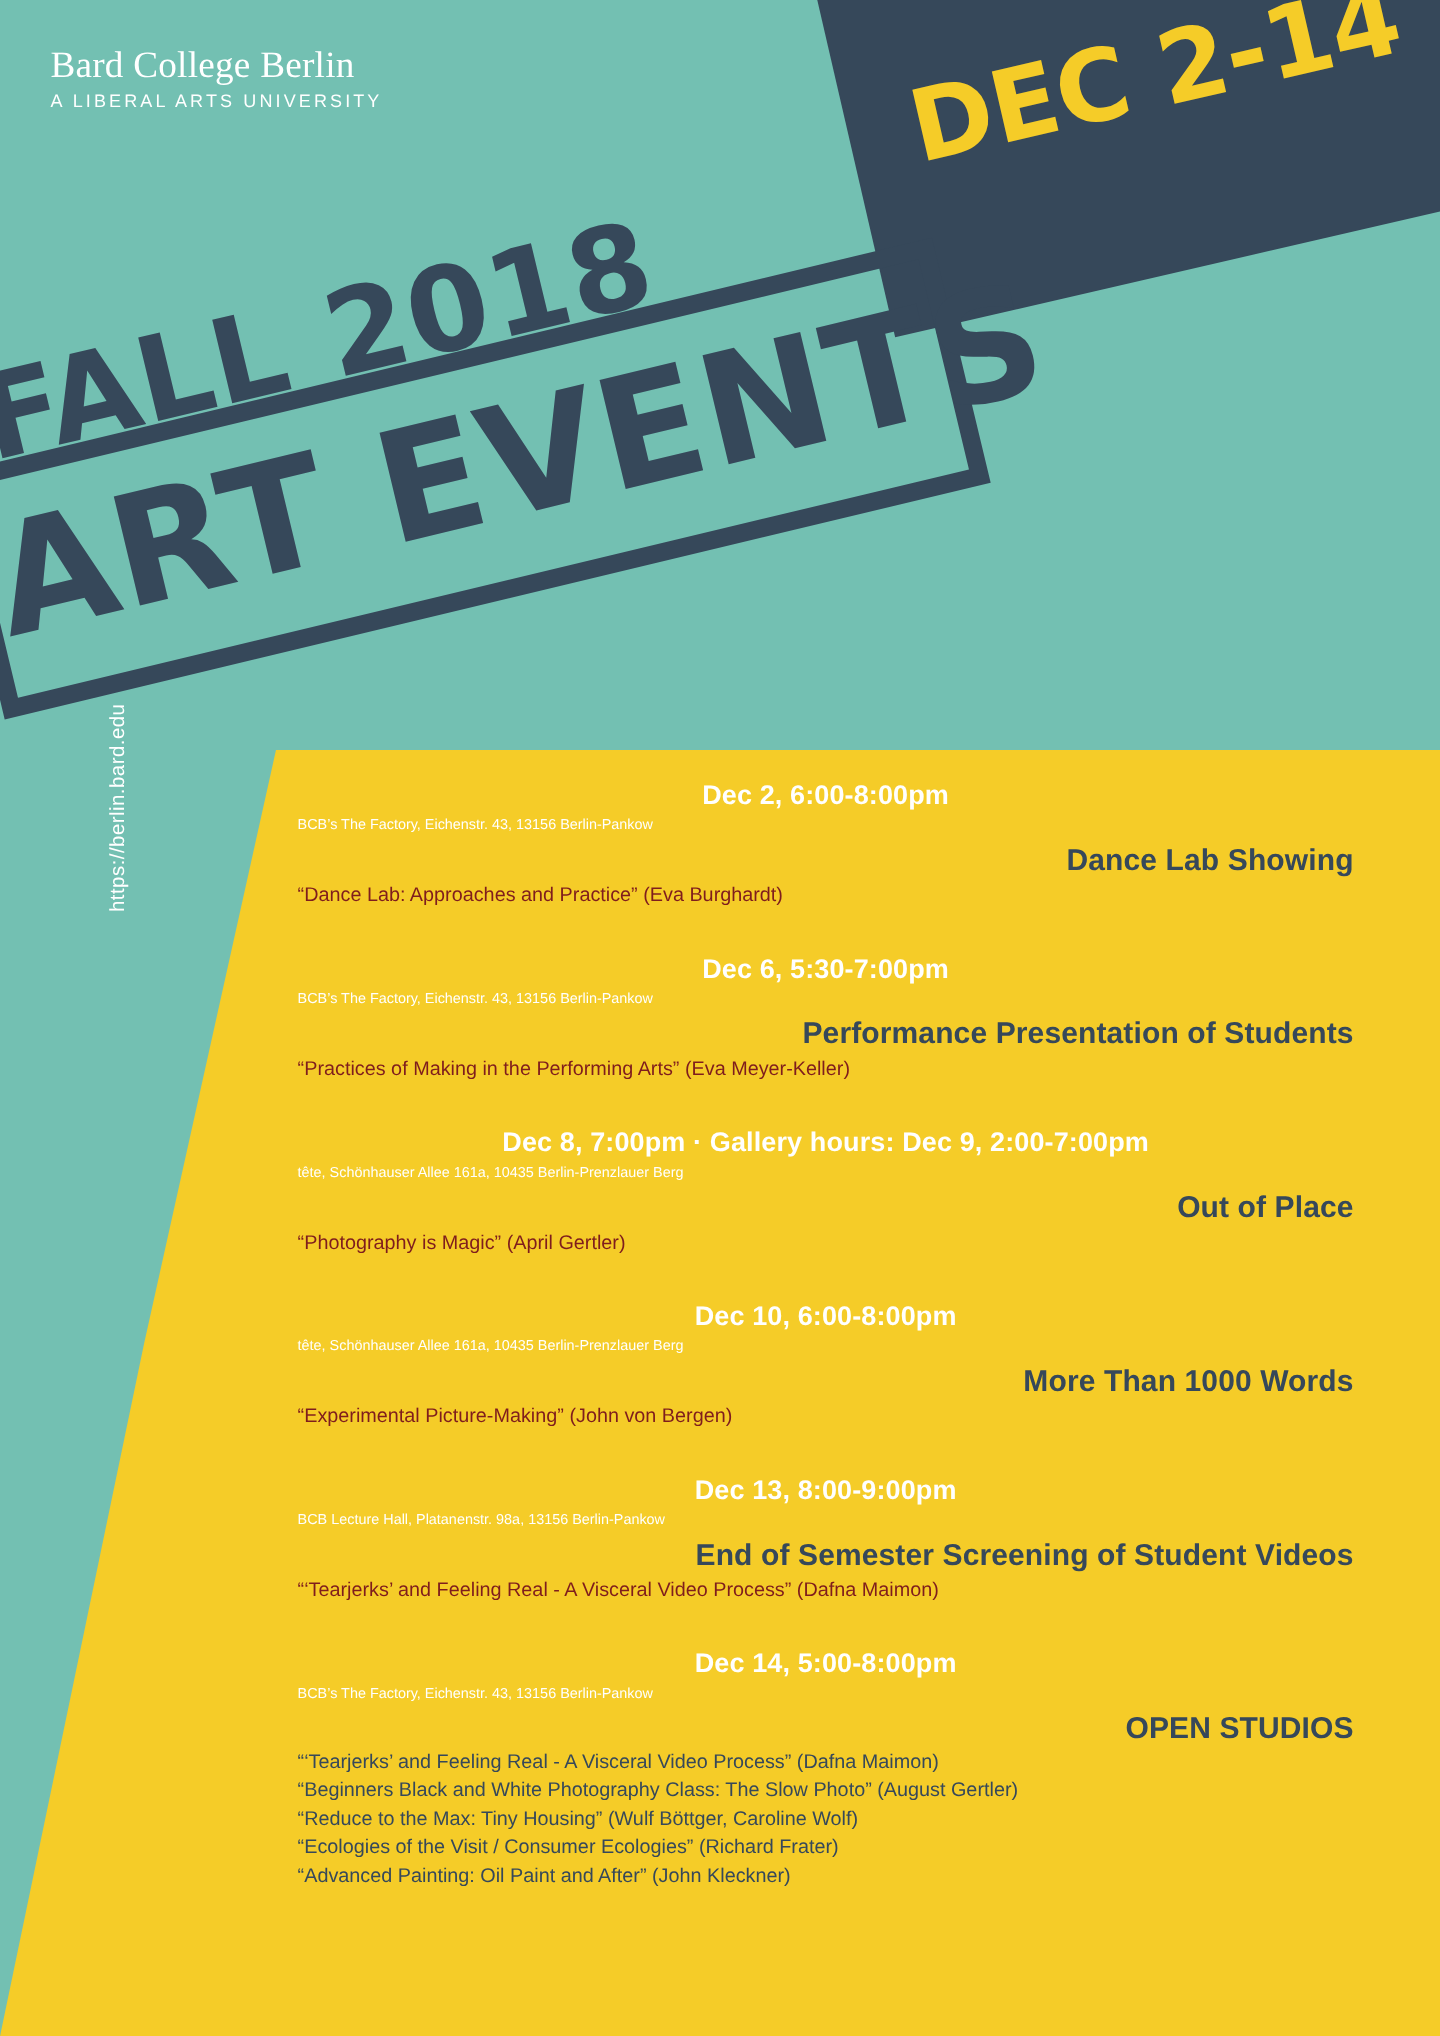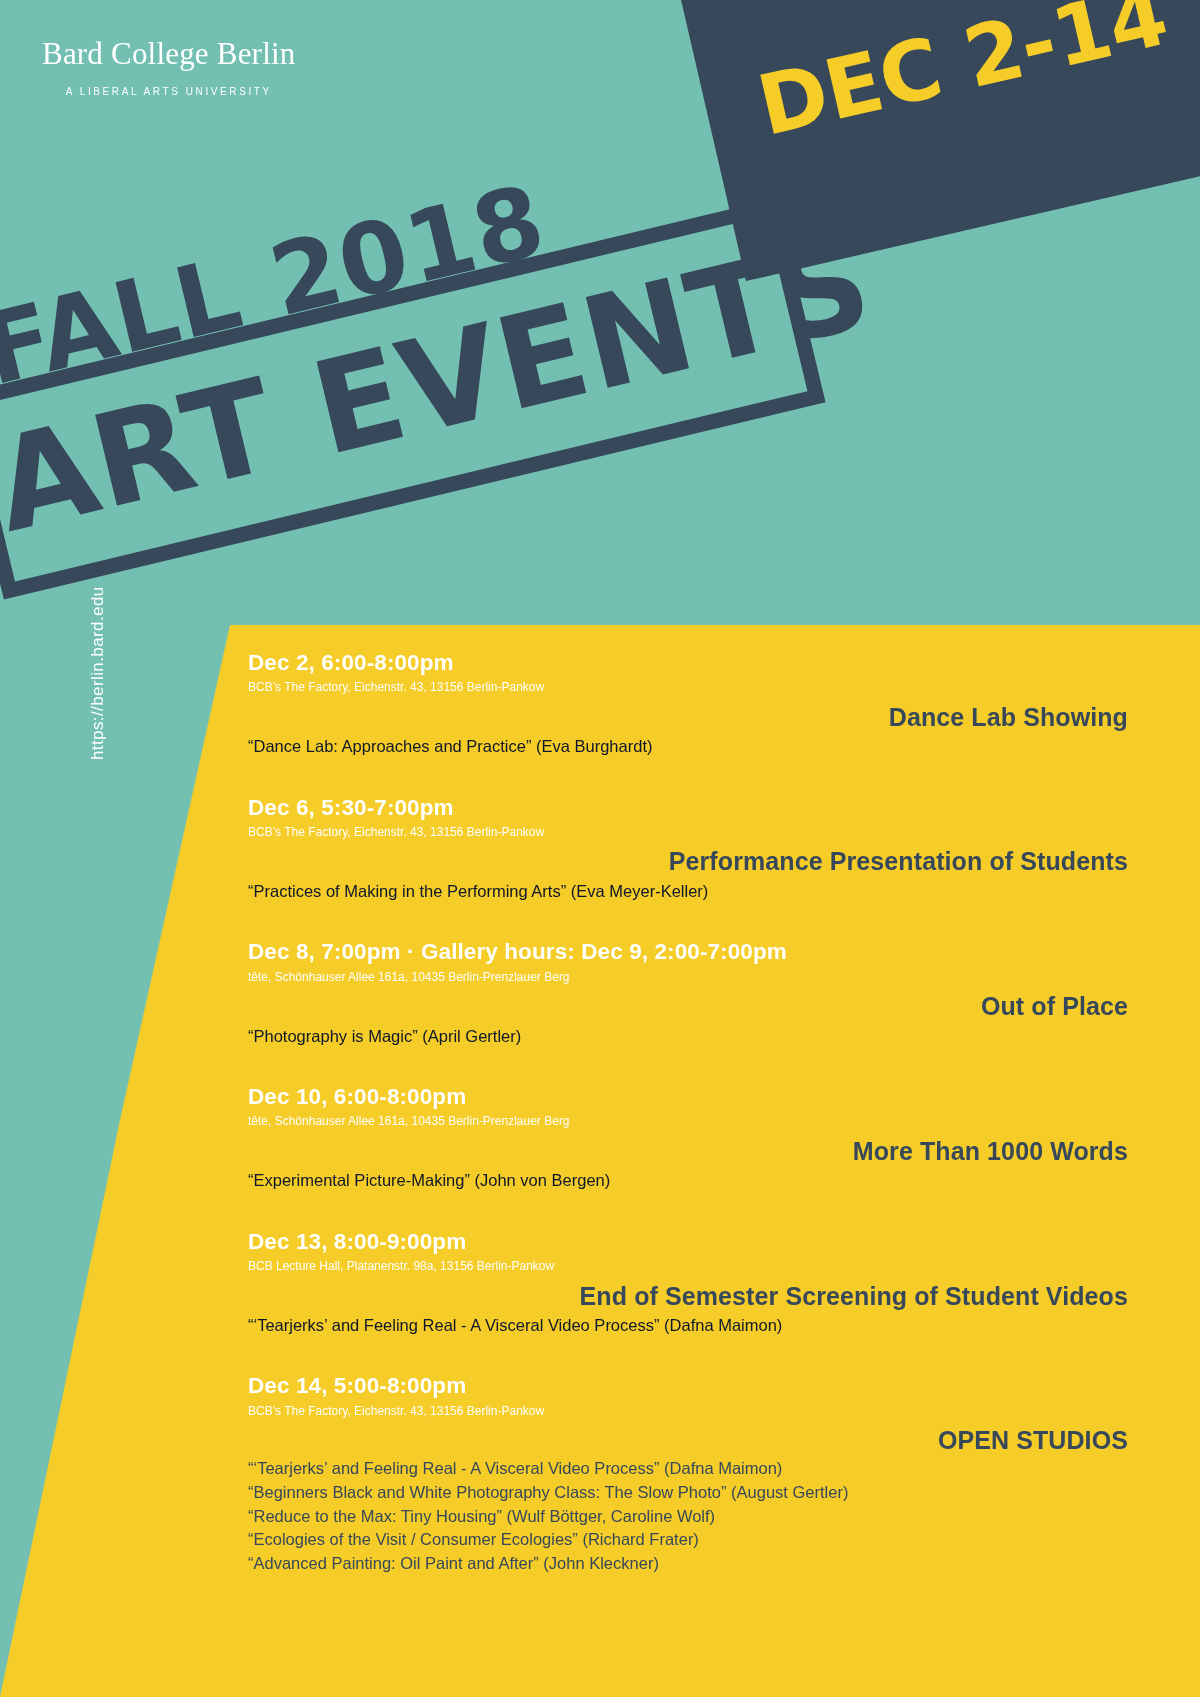--- a/index.html
+++ b/index.html
@@ -56,23 +56,23 @@
     color: #ffffff;
   }
   .logo-main {
     font-family: "Liberation Serif", serif;
     font-weight: normal;
     font-size: 31px;
     letter-spacing: 0.2px;
     line-height: 1.05;
   }
   .logo-sub {
-    font-size: 10px;
+    font-size: 15px;
     letter-spacing: 2.6px;
-    margin-top: 15px;
+    margin-top: 5px;
     font-weight: normal;
     text-align: center;
   }
 
   
   .yellow-panel {
     position: absolute;
     left: 0;
     top: 0;
     width: 1200px;
@@ -146,38 +146,39 @@
     margin-bottom: 34px;
   }
   .event:last-child { margin-bottom: 17px; }
 
   .ev-date {
     color: #ffffff;
     font-weight: bold;
     font-size: 22.5px;
     line-height: 1.35;
     letter-spacing: 0.1px;
+    text-align: center;
   }
   .ev-venue {
     color: #ffffff;
     font-size: 12px;
     line-height: 1.45;
     margin-top: 1px;
   }
   .ev-title {
     color: #36485a;
     font-weight: bold;
     font-size: 25px;
     line-height: 1.3;
     margin-top: 4px;
     letter-spacing: 0.1px;
     text-align: right;
   }
   .ev-sub {
-    color: #0f172a;
+    color: #7f1d1d;
     font-size: 16.5px;
     line-height: 1.42;
     margin-top: 2px;
   }
   .ev-sublist div {
     color: #36485a;
     font-size: 16.5px;
     line-height: 1.45;
   }
 </style>

